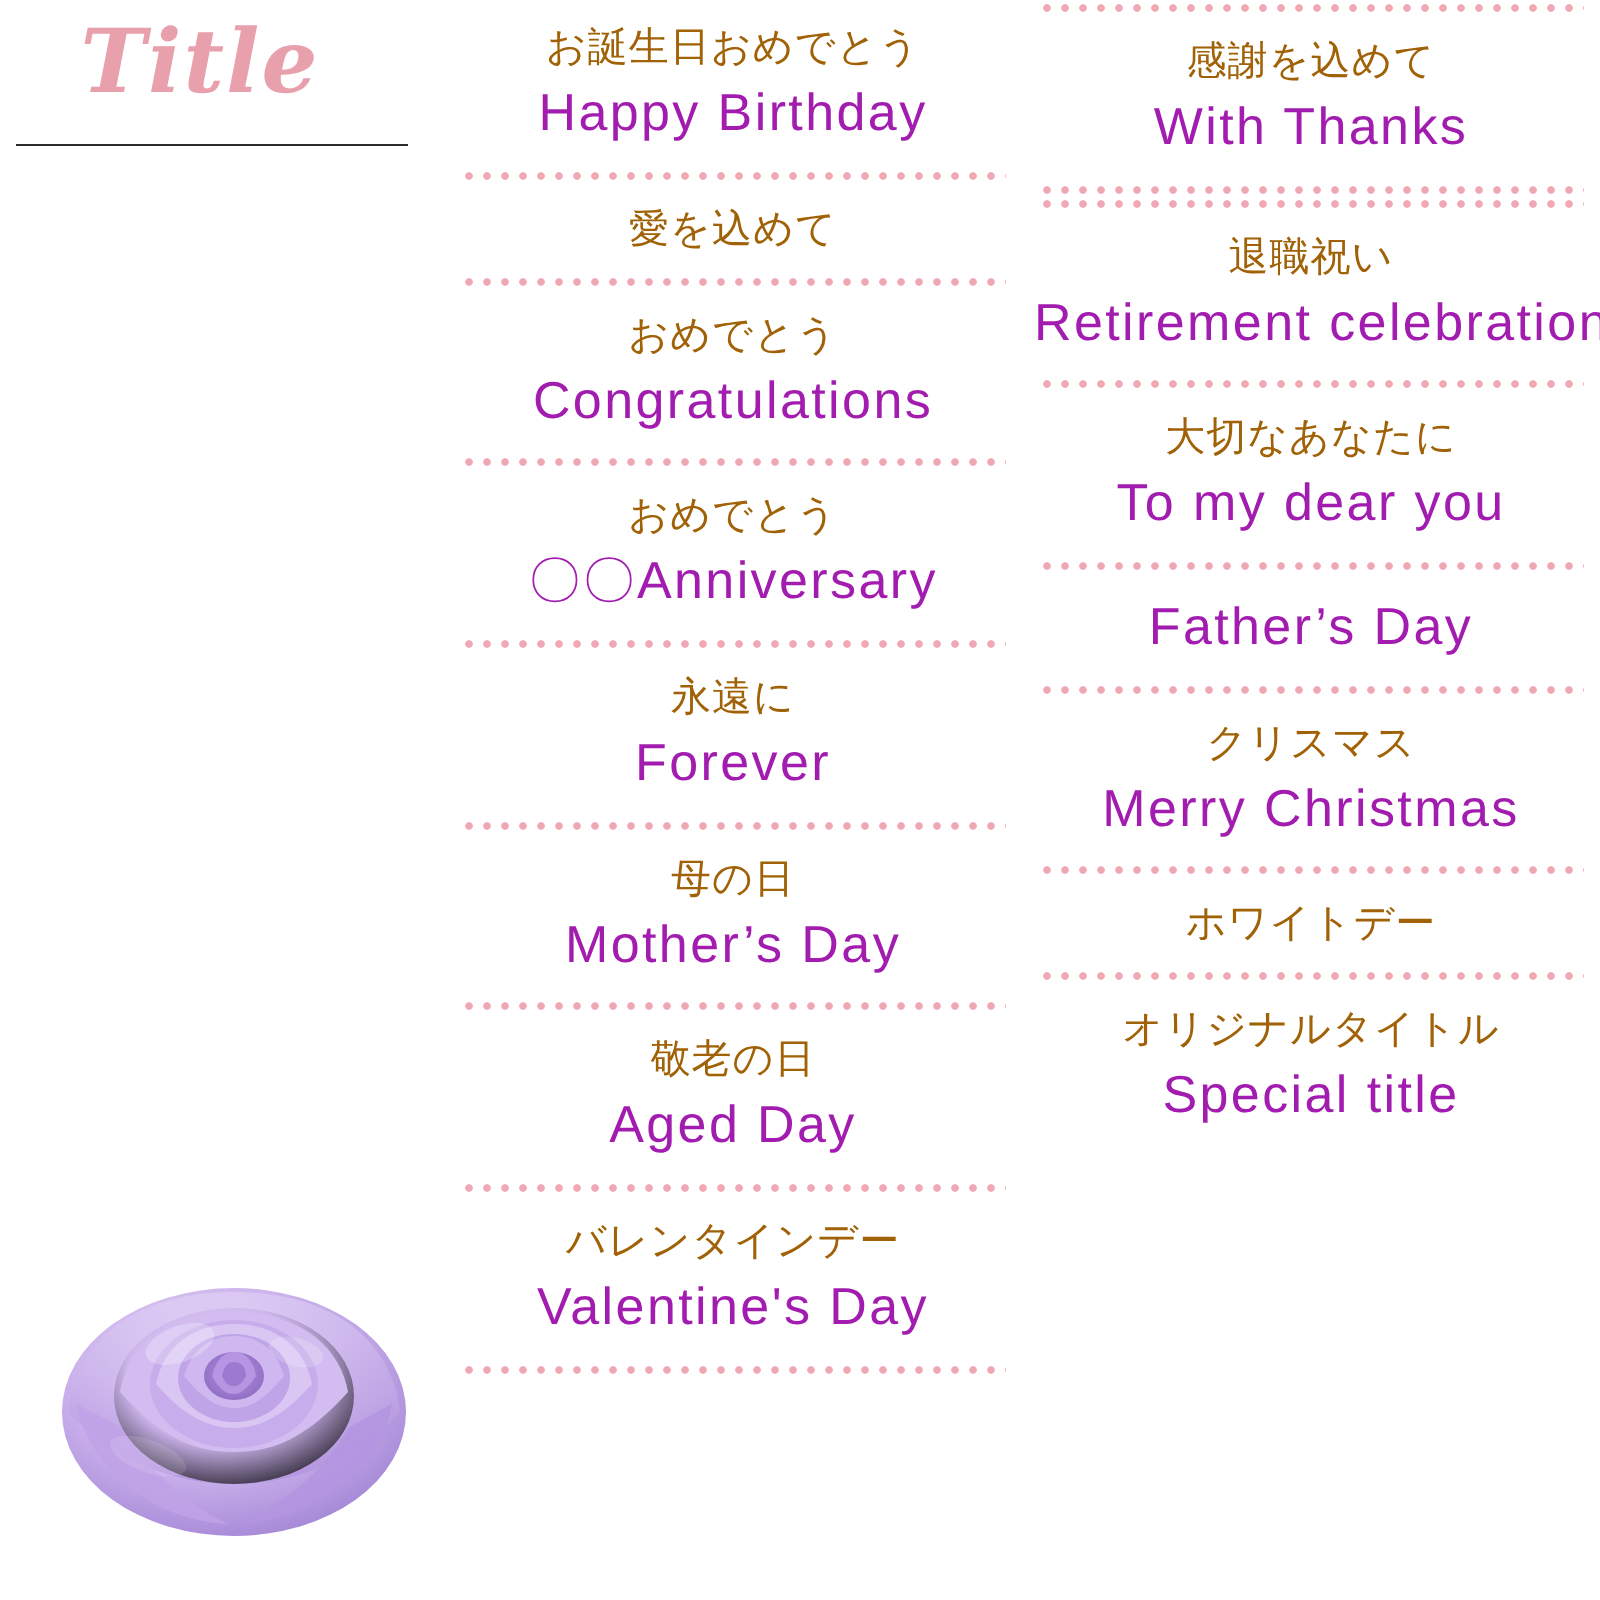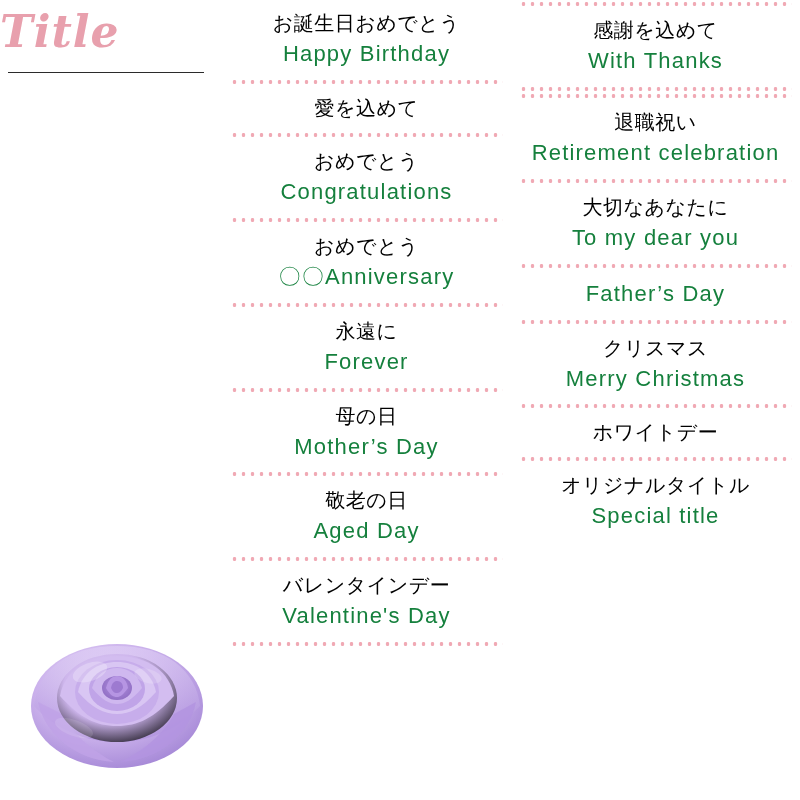--- a/index.html
+++ b/index.html
@@ -25,21 +25,21 @@
     left: 0;
     top: 0;
     width: 220px;
     height: 800px;
   }
   .title-block {
     position: absolute;
     left: 0;
     top: 8px;
     width: 200px;
-    text-align: left;
+    text-align: center;
   }
   .title-text {
     font-family: "DejaVu Serif", serif;
     font-size: 44px;
     font-style: italic;
     font-weight: bold;
     color: #e8a0ad;
     letter-spacing: 1px;
     line-height: 1.1;
     margin: 0;
@@ -80,29 +80,29 @@
     flex-direction: column;
   }
   .entry {
     text-align: center;
     padding: 9px 0 8px 0;
     box-sizing: border-box;
   }
   .entry .jp {
     font-family: "DejaVu Sans", sans-serif;
     font-size: 20px;
-    color: #000000;
+    color: #a16207;
     line-height: 1.45;
     letter-spacing: 0.5px;
     white-space: nowrap;
   }
   .entry .en {
     font-family: "Liberation Sans", sans-serif;
-    font-size: 22px;
-    color: #15803d;
+    font-size: 26px;
+    color: #a21caf;
     line-height: 1.45;
     letter-spacing: 1.2px;
     white-space: nowrap;
   }
   .dotline {
     height: 4px;
     margin: 2px 2px 1px 2px;
     background-image: radial-gradient(circle, #f0a9b4 1.7px, rgba(240,169,180,0) 2.1px);
     background-size: 9px 4px;
     background-repeat: repeat-x;

